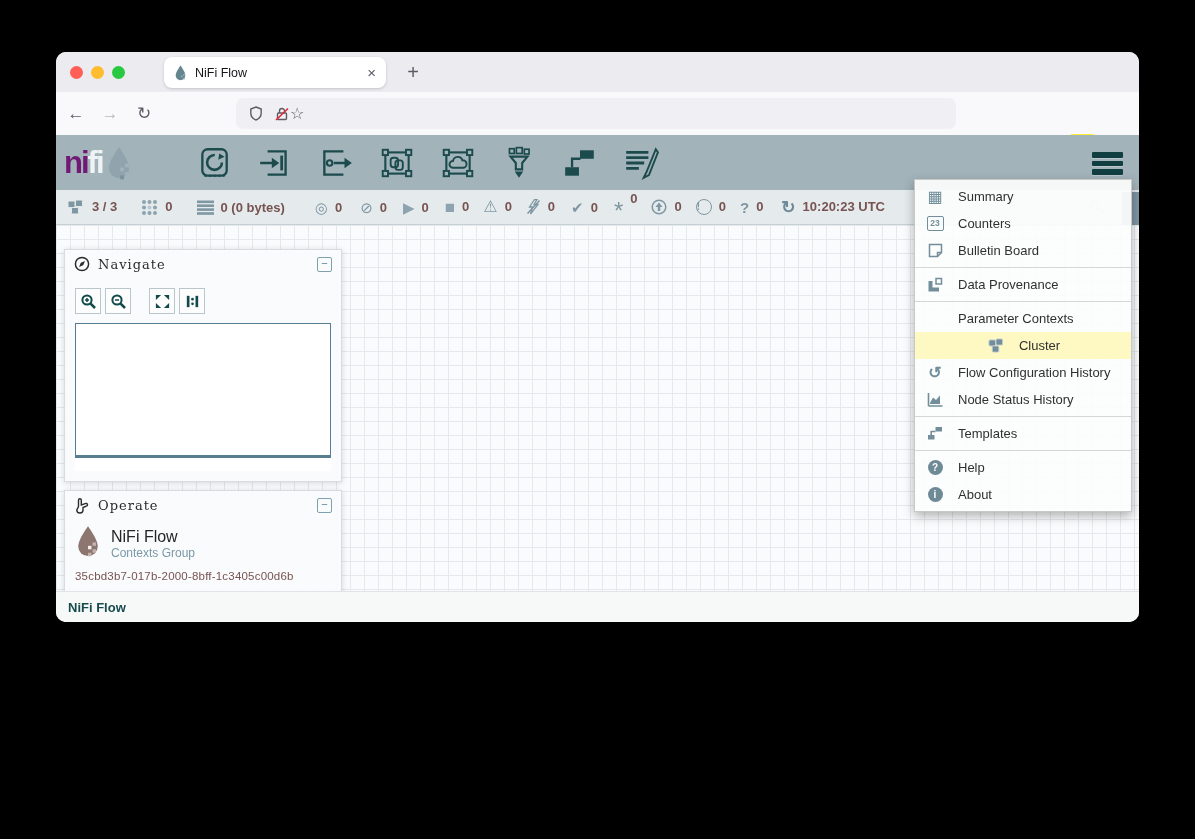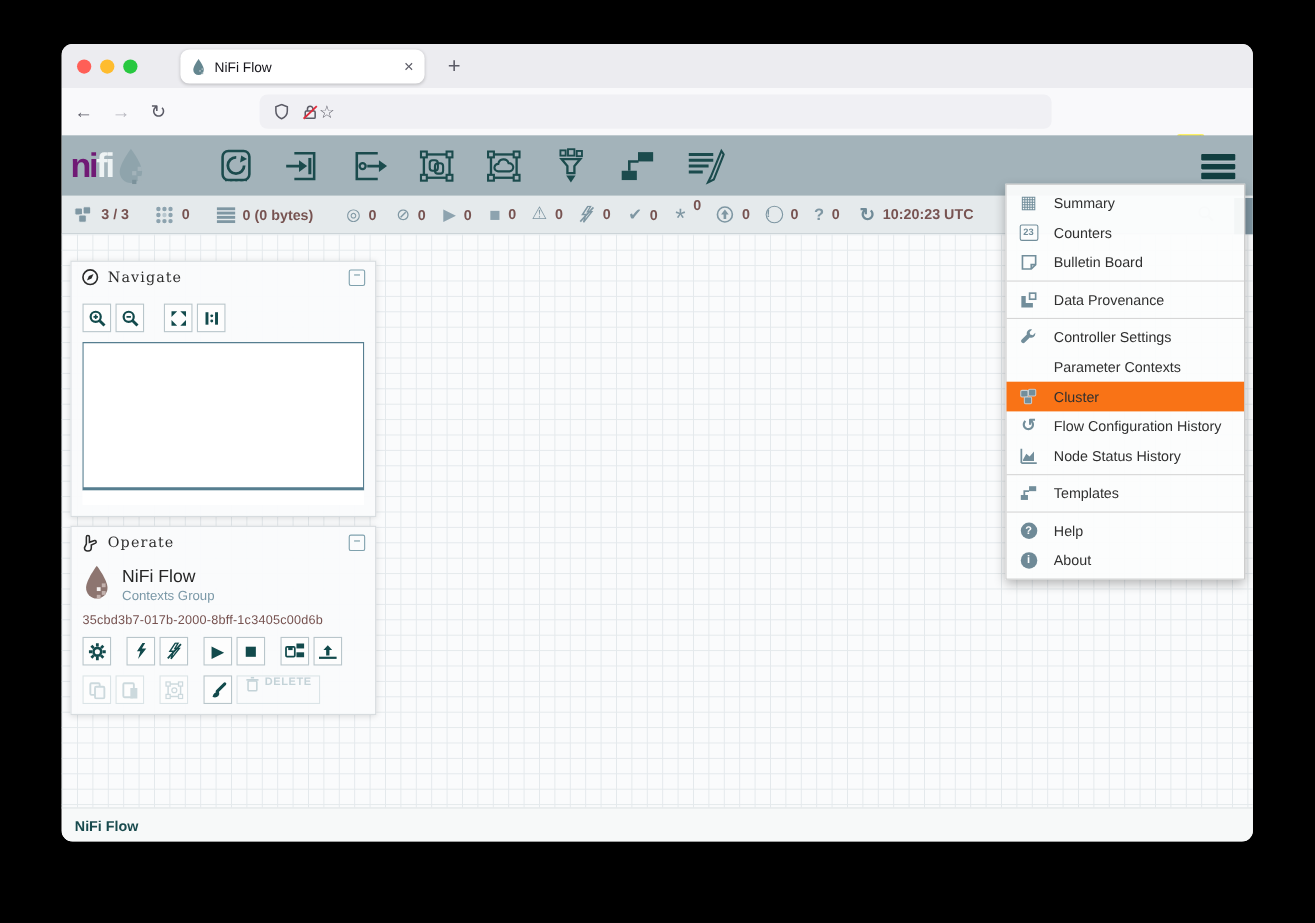--- a/index.html
+++ b/index.html
@@ -1,16 +1,16 @@
 <!DOCTYPE html>
 <html><head>
 <meta charset="utf-8">
 <style>
   html,body{margin:0;padding:0;background:#000;width:1195px;height:839px;font-family:"Liberation Sans",sans-serif;-webkit-font-smoothing:antialiased;}
-  .win{position:absolute;left:56px;top:40px;width:1083px;height:725px;border-radius:10px;overflow:hidden;background:#fff;}
+  .win{position:absolute;left:56px;top:52px;width:1083px;height:570px;border-radius:10px;overflow:hidden;background:#fff;}
 
   
   .tabbar{position:absolute;left:0;top:0;right:0;height:40px;background:#ececf0;}
   .lights{position:absolute;left:14px;top:14px;display:flex;gap:8px;}
   .light{width:13px;height:13px;border-radius:50%;}
   .tab{position:absolute;left:108px;top:5px;width:222px;height:31px;background:#fff;border-radius:8px;box-shadow:0 1px 3px rgba(0,0,0,.18);display:flex;align-items:center;padding:0 10px;box-sizing:border-box;}
   .tab-title{font-size:12.5px;color:#15141a;margin-left:8px;flex:1;}
   .tab-close{font-size:15px;color:#5b5b66;cursor:default;}
   .newtab{position:absolute;left:344px;top:8px;font-size:20px;color:#5b5b66;width:26px;height:26px;text-align:center;line-height:25px;border-radius:5px;}
   .urlrow{position:absolute;left:0;top:40px;right:0;height:43px;background:#f9f9fb;display:flex;align-items:center;}
@@ -74,21 +74,21 @@
   .sqbtn.ml{margin-left:10px;}
   .sqbtn.dis{border-color:#dbe4e7;}
   .delbtn{width:76px;height:26px;border:1px solid #dbe4e7;display:flex;align-items:flex-start;justify-content:center;gap:5px;box-sizing:border-box;}
   .del-label{font-size:10px;font-weight:bold;color:#c4d3d8;letter-spacing:.5px;}
   .playglyph{font-size:15px;color:#124a4c;line-height:1;}
   .stopglyph{font-size:19px;color:#124a4c;line-height:1;}
 
   
   .menu{position:absolute;left:858px;top:127px;width:216px;background:rgba(252,253,253,.93);border:1px solid #c8c8c8;box-shadow:0 4px 10px rgba(0,0,0,.3);z-index:20;padding:3px 0;}
   .mitem{height:27px;display:flex;align-items:center;padding:0 10px;font-size:13px;color:#303030;}
-  .mitem.sel{background:#f97316;}
+  .mitem.sel{background:#fef9c3;justify-content:center;}
   .micon{width:20px;margin-right:13px;display:flex;align-items:center;justify-content:center;color:#728e9b;}
   .msep{height:1px;background:#d6d6d6;margin:3px 0;}
   .counters-box{width:15px;height:13px;border:1.5px solid #728e9b;border-radius:2px;font-size:8.5px;font-weight:bold;color:#728e9b;text-align:center;line-height:13px;}
   .circle-fill{width:15px;height:15px;border-radius:50%;background:#6f8a97;color:#fff;font-size:10px;font-weight:bold;text-align:center;line-height:15px;}
   .mglyph{font-size:16px;line-height:1;}
 </style>
 </head>
 <body>
 
 <div class="win">
@@ -529,28 +529,20 @@
       <span class="micon">
           <svg width="16" height="16" viewBox="0 0 16 16">
             <path d="M1.5 4 v10.5 h10.5 v-4 h-6.5 v-6.5 z" fill="#728e9b"></path>
             <rect x="9" y="1.5" width="5.5" height="5.5" fill="none" stroke="#728e9b" stroke-width="1.5"></rect>
           </svg>
         </span>
       <span>Data Provenance</span>
     </div>
     <div class="msep"></div>
     <div class="mitem">
-      <span class="micon">
-          <svg width="16" height="16" viewBox="0 0 16 16">
-            <path d="M14.2 4.2 a3.8 3.8 0 0 1-5 3.6 L4.6 12.4 a1.9 1.9 0 1 1-2.7-2.7 L6.5 5.1 a3.8 3.8 0 0 1 4.8-4.6 L9 2.8 l0.5 2.4 2.4 0.5 2.3-2.3 z" fill="#728e9b"></path>
-          </svg>
-        </span>
-      <span>Controller Settings</span>
-    </div>
-    <div class="mitem">
       <span class="micon"></span>
       <span>Parameter Contexts</span>
     </div>
     <div class="mitem sel">
       <span class="micon">
           <svg width="18" height="16" viewBox="0 0 19 17">
             <rect x="2" y="2" width="7" height="6.5" rx="1.2" fill="#728e9b" stroke="#c5ced2" stroke-width="1"></rect>
             <rect x="9.5" y="1" width="7" height="6.5" rx="1.2" fill="#728e9b" stroke="#c5ced2" stroke-width="1"></rect>
             <rect x="5.5" y="8.5" width="7" height="6.5" rx="1.2" fill="#728e9b" stroke="#c5ced2" stroke-width="1"></rect>
           </svg>

